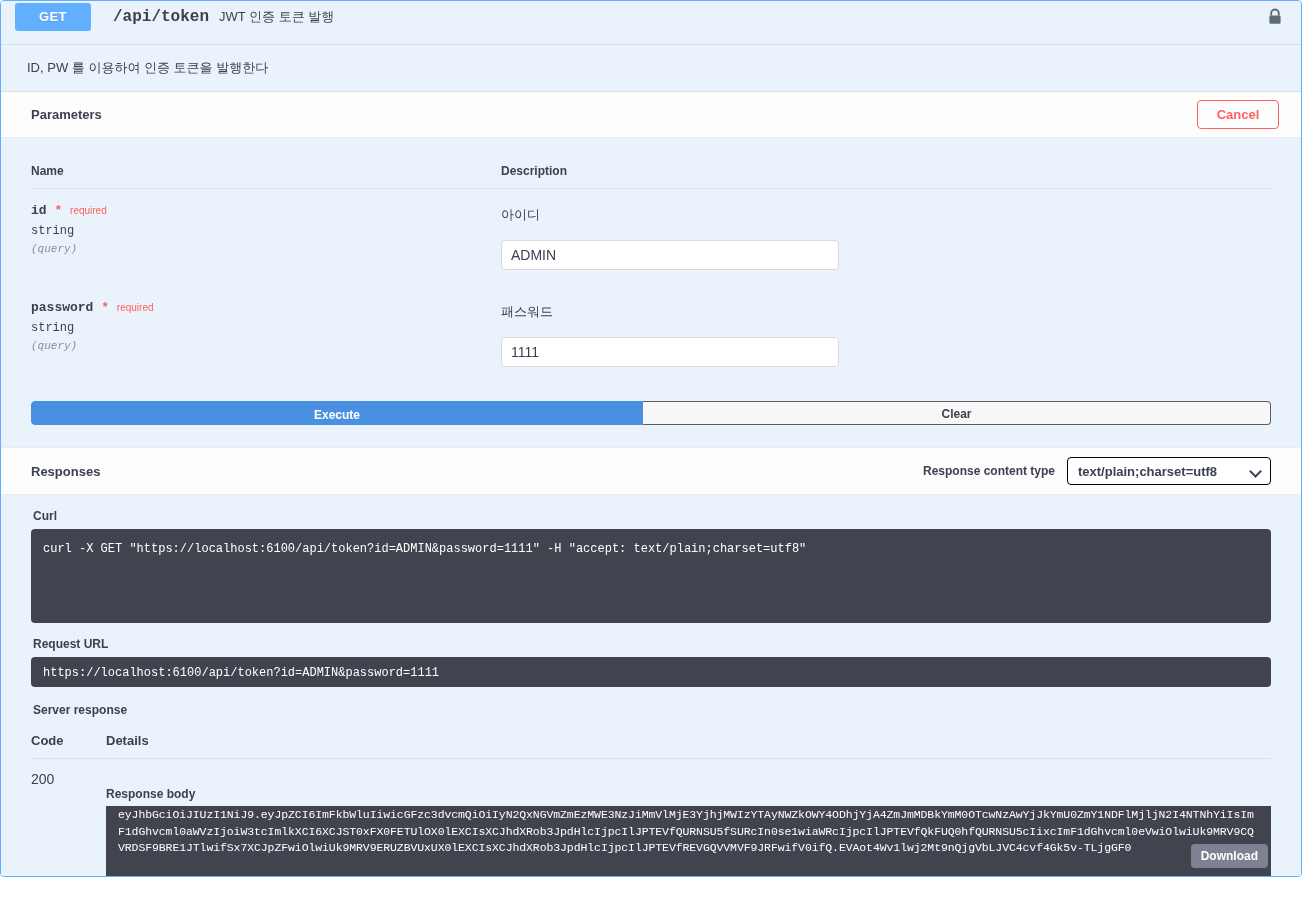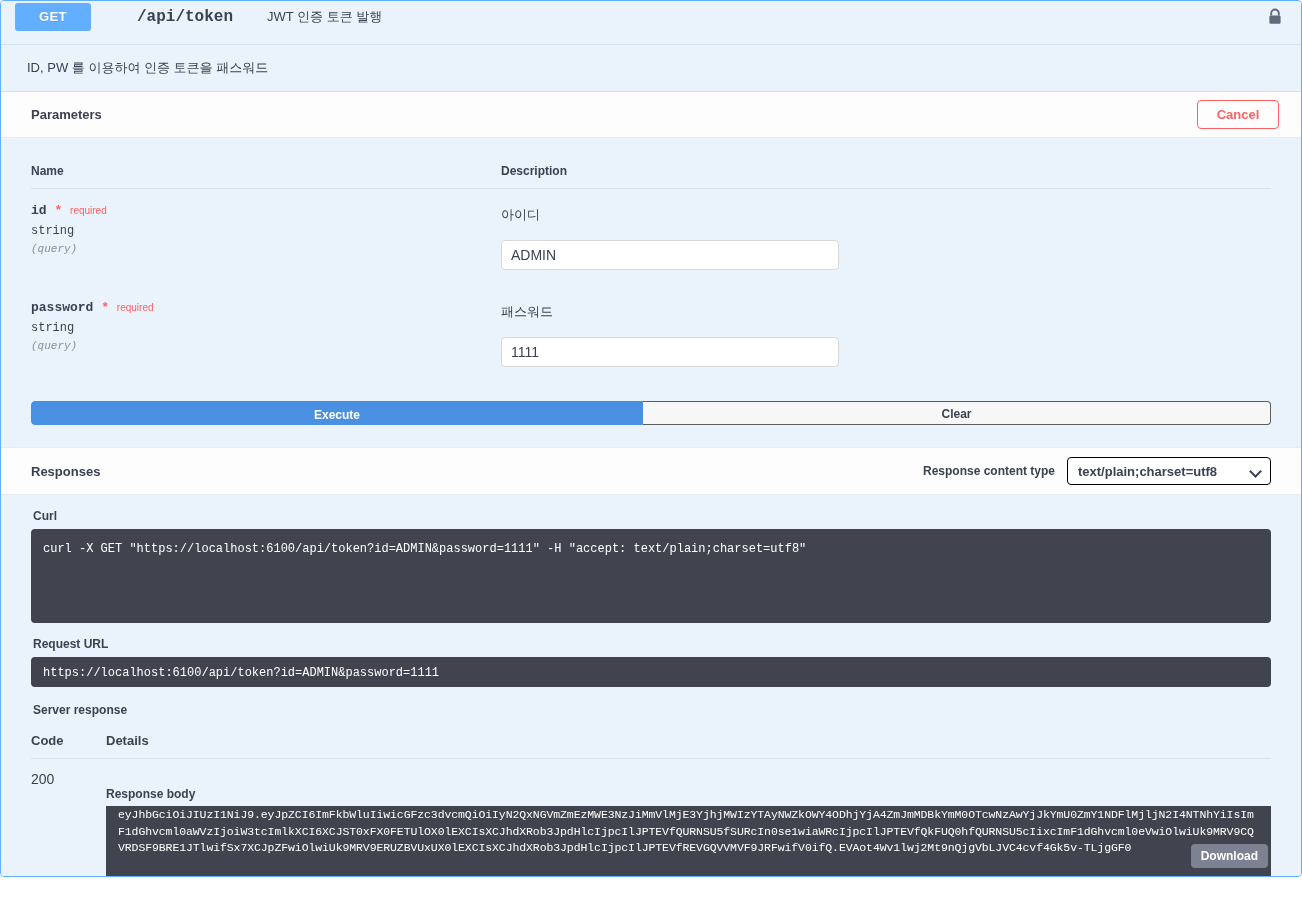--- a/index.html
+++ b/index.html
@@ -20,21 +20,20 @@
   }
 
   
   .opblock-summary {
     display: flex;
     align-items: center;
     height: 44px;
     padding: 0 10px 12px 14px;
     background: #eaf3fb;
     border-bottom: 1px solid #cfe3f5;
-    gap: 24px;
   }
   .method-badge {
     width: 76px; height: 28px;
     background: #61affe;
     color: #ffffff;
     border-radius: 3px;
     font-size: 13px; font-weight: bold;
     letter-spacing: .4px;
     display: flex; align-items: center; justify-content: center;
     text-shadow: 0 1px 0 rgba(0,0,0,.1);
@@ -313,21 +312,21 @@
     <span class="op-desc-inline">JWT 인증 토큰 발행</span>
     <span class="summary-spacer"></span>
     <span class="lock-icon">
       <svg viewBox="0 0 20 20" width="20" height="20" aria-hidden="true">
         <path d="M6.2 8.6V6.3a3.8 3.8 0 0 1 7.6 0v2.3" fill="none" stroke="#606b7a" stroke-width="1.9"></path>
         <rect x="4.4" y="8.4" width="11.2" height="8.4" rx="1.3" fill="#606b7a"></rect>
       </svg>
     </span>
   </div>
 
-  <div class="op-description">ID, PW 를 이용하여 인증 토큰을 패스워드</div>
+  <div class="op-description">ID, PW 를 이용하여 인증 토큰을 발행한다</div>
 
   <div class="section-head">
     <span class="section-title">Parameters</span>
     <span class="head-spacer"></span>
     <button class="btn-cancel">Cancel</button>
   </div>
 
   <div class="params-wrap">
     <table class="params">
       <thead>

